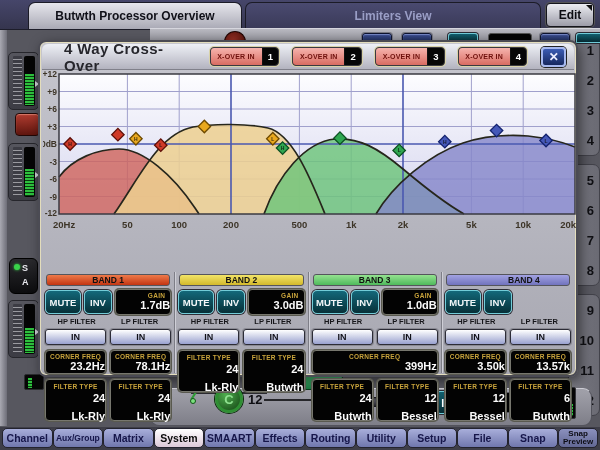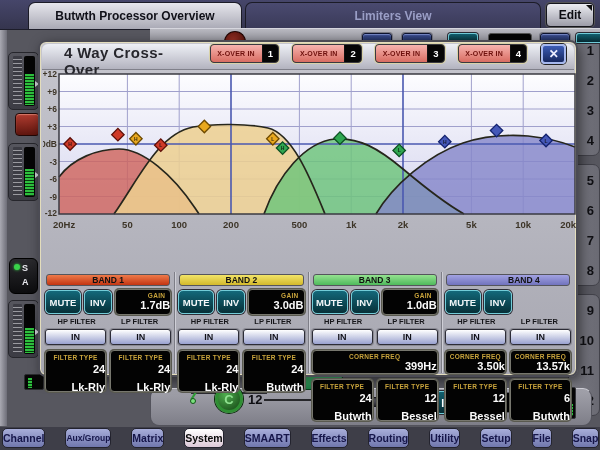--- a/index.html
+++ b/index.html
@@ -48,29 +48,29 @@
   #route-label { position:absolute; left:152px; top:-14px; width:40px; height:15px; background:linear-gradient(#49bd74,#1b7a42); border:1px solid #0a3a1c; border-radius:3px; color:#05220f; font-weight:bold; font-size:8px; display:flex; align-items:center; justify-content:center; z-index:2; }
   .strip-btn { position:absolute; top:2px; height:23px; border-radius:4px; display:flex; align-items:center; justify-content:center; font-weight:bold; font-size:10.5px; color:#fff; }
   .navy { background:linear-gradient(#3c4f93,#1d2a58); border:1px solid #0e1430; box-shadow:0 0 0 1px #787882, inset 0 1px 1px #7b8cc9; }
   .teal { background:linear-gradient(#11606f,#062b33); border:1.5px solid #6fccd9; box-shadow:0 0 0 1px #2a2a33; }
   .knob { position:absolute; top:8px; width:10px; height:10px; border-radius:50%; background:radial-gradient(circle at 35% 30%, #55555e, #141418); border:1px solid #0a0a0c; }
   #level-display { position:absolute; left:316px; top:3px; width:48px; height:21px; background:#020202; border:1px solid #5b5b64; border-radius:4px; color:#f2f2f2; font-weight:bold; font-size:10.5px; display:flex; align-items:center; justify-content:center; }
   #strip-meter { position:absolute; left:415px; top:-2px; width:10px; height:32px; background:#060606; border:1px solid #34343a; border-radius:2px; }
   #strip-meter i { position:absolute; left:2px; right:2px; bottom:2px; height:40%; background:repeating-linear-gradient(#2ec23e 0 2px, #0a3a10 2px 3px); }
 
   
-  #nav { position:absolute; left:0; top:427px; width:600px; height:23px; background:#3e3e48; display:flex; gap:20px; padding:1px 2px 2px 2px; }
+  #nav { position:absolute; left:0; top:427px; width:600px; height:23px; background:#3e3e48; display:flex; gap:0; padding:1px 2px 2px 2px; }
   .nav-btn { flex:1; background:linear-gradient(#a8aeda,#7077ad); border:1px solid #23232e; border-radius:5px; color:#16164a; font-weight:bold; font-size:10.5px; display:flex; align-items:center; justify-content:center; text-align:center; line-height:1; }
   .nav-btn.small { font-size:8.5px; }
   .nav-btn.active { background:linear-gradient(#ffffff,#dcc9d8); color:#0a0a0a; }
   .nav-btn.preview { flex:.78; font-size:8px; background:linear-gradient(#8b90bd,#626894); color:#0c0c14; }
 
   
   #dialog { position:absolute; left:38px; top:40px; width:540px; height:337px; background:linear-gradient(#c6c6ce,#a7a7b1); border:2px solid #4b4b54; border-radius:8px; box-shadow:inset 0 0 0 1px #e3ddbc, 3px 4px 12px rgba(0,0,0,.5); z-index:10; }
-  #dlg-title-row { position:absolute; left:2px; top:2px; right:2px; height:26px; background:linear-gradient(#eef0f6,#b3b3bf); border-bottom:1px solid #80808a; border-radius:6px 6px 0 0; display:flex; align-items:flex-start; }
+  #dlg-title-row { position:absolute; left:2px; top:2px; right:2px; height:26px; background:linear-gradient(#eef0f6,#b3b3bf); border-bottom:1px solid #80808a; border-radius:6px 6px 0 0; display:flex; align-items:center; }
   #dlg-title { margin-left:22px; font-size:15px; font-weight:bold; color:#26262c; letter-spacing:.4px; }
   .xover-btn { margin-left:13px; width:71px; height:19px; background:#060606; border:1px solid #3a3a40; border-radius:4px; box-shadow:0 0 0 1px #d8d2a8; display:flex; overflow:hidden; }
   .xover-btn:first-of-type { margin-left:auto; }
   .xover-label { width:52px; height:100%; background:linear-gradient(#f6b4ae,#d96c62); border-right:1px solid #111; color:#6e100c; font-weight:bold; font-size:7px; display:flex; align-items:center; justify-content:center; letter-spacing:.2px; }
   .xover-num { flex:1; color:#fff; font-weight:bold; font-size:9.5px; display:flex; align-items:center; justify-content:center; }
   #close-btn { margin-left:14px; margin-right:8px; width:25px; height:20px; background:linear-gradient(#3c5cb4,#16275e); border:2px solid #a6b8ee; border-radius:4px; color:#eef; font-weight:bold; font-size:12px; line-height:1; display:flex; align-items:center; justify-content:center; box-shadow:0 0 0 1px #222; }
 
   #plot-svg { position:absolute; left:3px; top:28px; }
 
   
@@ -320,20 +320,30 @@
       </div>
       <div class="filt-labels">
         <span>HP FILTER</span>
         <span>LP FILTER</span>
       </div>
       <div class="pair">
         <div class="in-btn">IN</div>
         <div class="in-btn">IN</div>
       </div>
       <div class="pair">
+        <div class="disp corner-disp">
+          <span class="lab">CORNER FREQ</span>
+          <span class="val">23.2Hz</span>
+        </div>
+        <div class="disp corner-disp">
+          <span class="lab">CORNER FREQ</span>
+          <span class="val">78.1Hz</span>
+        </div>
+      </div>
+      <div class="pair">
         <div class="disp type-disp">
           <span class="lab">FILTER TYPE</span>
           <span class="val">24</span>
           <span class="val">Lk-Rly</span>
         </div>
         <div class="disp type-disp">
           <span class="lab">FILTER TYPE</span>
           <span class="val">24</span>
           <span class="val">Lk-Rly</span>
         </div>

